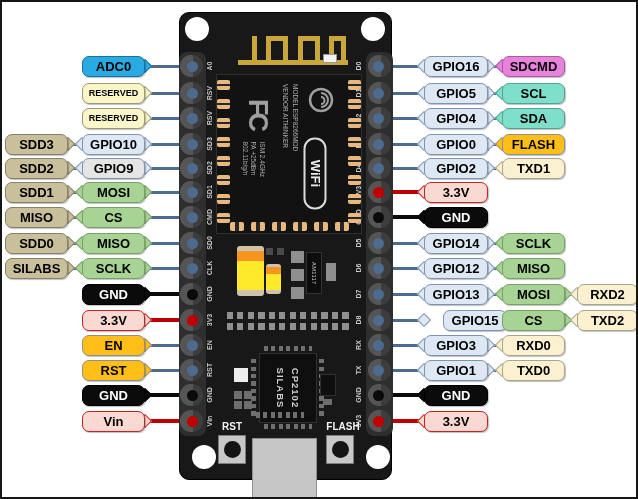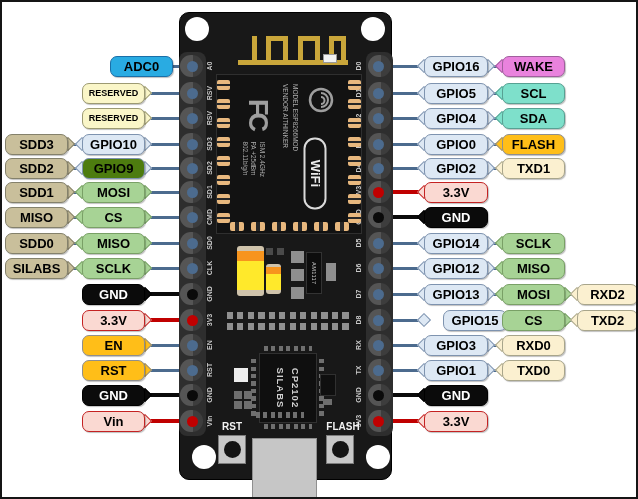--- a/index.html
+++ b/index.html
@@ -132,29 +132,29 @@
   <div class="usb"></div>
 
   <div id="gen">
       <div class="bump" style="left:178px;top:53px;"></div>
       <div class="bump" style="left:366px;top:53px;"></div>
       <div class="pintxt" style="left:195px;top:58px;">A0</div>
       <div class="pintxt" style="left:344px;top:58px;">D0</div>
       <div class="wire" style="left:143px;top:62.5px;width:48px;height:3px;background:#4C6B8E;"></div>
       <div class="dot" style="left:185px;top:58.5px;background:#4C6B8E;"></div>
       <div class="nub" style="left:138px;top:59px;background:#29ABE2;border:1.5px solid #1A6FA8;"></div>
-      <div class="lbl" style="left:80px;top:53.5px;width:63px;font-size:13px;background:#29ABE2;border:1.5px solid #1A6FA8;color:#000000;margin-left:28px;">ADC0</div>
+      <div class="lbl" style="left:80px;top:53.5px;width:63px;font-size:13px;background:#29ABE2;border:1.5px solid #1A6FA8;color:#000000;">ADC0</div>
       <div class="wire" style="left:377px;top:62.5px;width:45px;height:3px;background:#4C6B8E;"></div>
       <div class="dot" style="left:371px;top:58.5px;background:#4C6B8E;"></div>
       <div class="nub" style="left:417px;top:59px;background:#DDE8F4;border:1.5px solid #7E93AF;"></div>
       <div class="nub" style="left:481px;top:59px;background:#DDE8F4;border:1.5px solid #7E93AF;"></div>
       <div class="lbl" style="left:422px;top:53.5px;width:64px;font-size:13px;background:#DDE8F4;border:1.5px solid #7E93AF;color:#000000;">GPIO16</div>
       <div class="wire" style="left:486px;top:62.5px;width:14px;height:3px;background:#4C6B8E;"></div>
       <div class="nub" style="left:495px;top:59px;background:#E982DD;border:1.5px solid #A05F9D;"></div>
-      <div class="lbl" style="left:500px;top:53.5px;width:63px;font-size:13px;background:#E982DD;border:1.5px solid #A05F9D;color:#000000;">WAKE</div>
+      <div class="lbl" style="left:500px;top:53.5px;width:63px;font-size:13px;background:#E982DD;border:1.5px solid #A05F9D;color:#000000;">SDCMD</div>
       <div class="bump" style="left:178px;top:80px;"></div>
       <div class="bump" style="left:366px;top:80px;"></div>
       <div class="pintxt" style="left:195px;top:85px;">RSV</div>
       <div class="pintxt" style="left:344px;top:85px;">D1</div>
       <div class="wire" style="left:143px;top:89.5px;width:48px;height:3px;background:#4C6B8E;"></div>
       <div class="dot" style="left:185px;top:85.5px;background:#4C6B8E;"></div>
       <div class="nub" style="left:138px;top:86px;background:#FAF6C8;border:1.5px solid #9C9A72;"></div>
       <div class="lbl" style="left:80px;top:80.5px;width:63px;font-size:9px;background:#FAF6C8;border:1.5px solid #9C9A72;color:#000000;">RESERVED</div>
       <div class="wire" style="left:377px;top:89.5px;width:45px;height:3px;background:#4C6B8E;"></div>
       <div class="dot" style="left:371px;top:85.5px;background:#4C6B8E;"></div>
@@ -204,21 +204,21 @@
       <div class="bump" style="left:366px;top:155px;"></div>
       <div class="pintxt" style="left:195px;top:160px;">SD2</div>
       <div class="pintxt" style="left:344px;top:160px;">D4</div>
       <div class="wire" style="left:143px;top:164.5px;width:48px;height:3px;background:#4C6B8E;"></div>
       <div class="dot" style="left:185px;top:160.5px;background:#4C6B8E;"></div>
       <div class="wire" style="left:66px;top:164.5px;width:15px;height:3px;background:#4C6B8E;"></div>
       <div class="nub" style="left:61px;top:161px;background:#C9BF9B;border:1.5px solid #84816B;"></div>
       <div class="lbl" style="left:3px;top:155.5px;width:63px;font-size:13px;background:#C9BF9B;border:1.5px solid #84816B;color:#000000;">SDD2</div>
       <div class="nub" style="left:75px;top:161px;background:#DDE8F4;border:1.5px solid #7E93AF;"></div>
       <div class="nub" style="left:138px;top:161px;background:#DDE8F4;border:1.5px solid #7E93AF;"></div>
-      <div class="lbl" style="left:80px;top:155.5px;width:63px;font-size:13px;background:#4d7c0f;border:1.5px solid #7E93AF;color:#000000;">GPIO9</div>
+      <div class="lbl" style="left:80px;top:155.5px;width:63px;font-size:13px;background:#e5e5e5;border:1.5px solid #7E93AF;color:#000000;">GPIO9</div>
       <div class="wire" style="left:377px;top:164.5px;width:45px;height:3px;background:#4C6B8E;"></div>
       <div class="dot" style="left:371px;top:160.5px;background:#4C6B8E;"></div>
       <div class="nub" style="left:417px;top:161px;background:#DDE8F4;border:1.5px solid #7E93AF;"></div>
       <div class="nub" style="left:481px;top:161px;background:#DDE8F4;border:1.5px solid #7E93AF;"></div>
       <div class="lbl" style="left:422px;top:155.5px;width:64px;font-size:13px;background:#DDE8F4;border:1.5px solid #7E93AF;color:#000000;">GPIO2</div>
       <div class="wire" style="left:486px;top:164.5px;width:14px;height:3px;background:#4C6B8E;"></div>
       <div class="nub" style="left:495px;top:161px;background:#FBF0D0;border:1.5px solid #A8A58B;"></div>
       <div class="lbl" style="left:500px;top:155.5px;width:63px;font-size:13px;background:#FBF0D0;border:1.5px solid #A8A58B;color:#000000;">TXD1</div>
       <div class="bump" style="left:178px;top:179px;"></div>
       <div class="bump" style="left:366px;top:179px;"></div>

